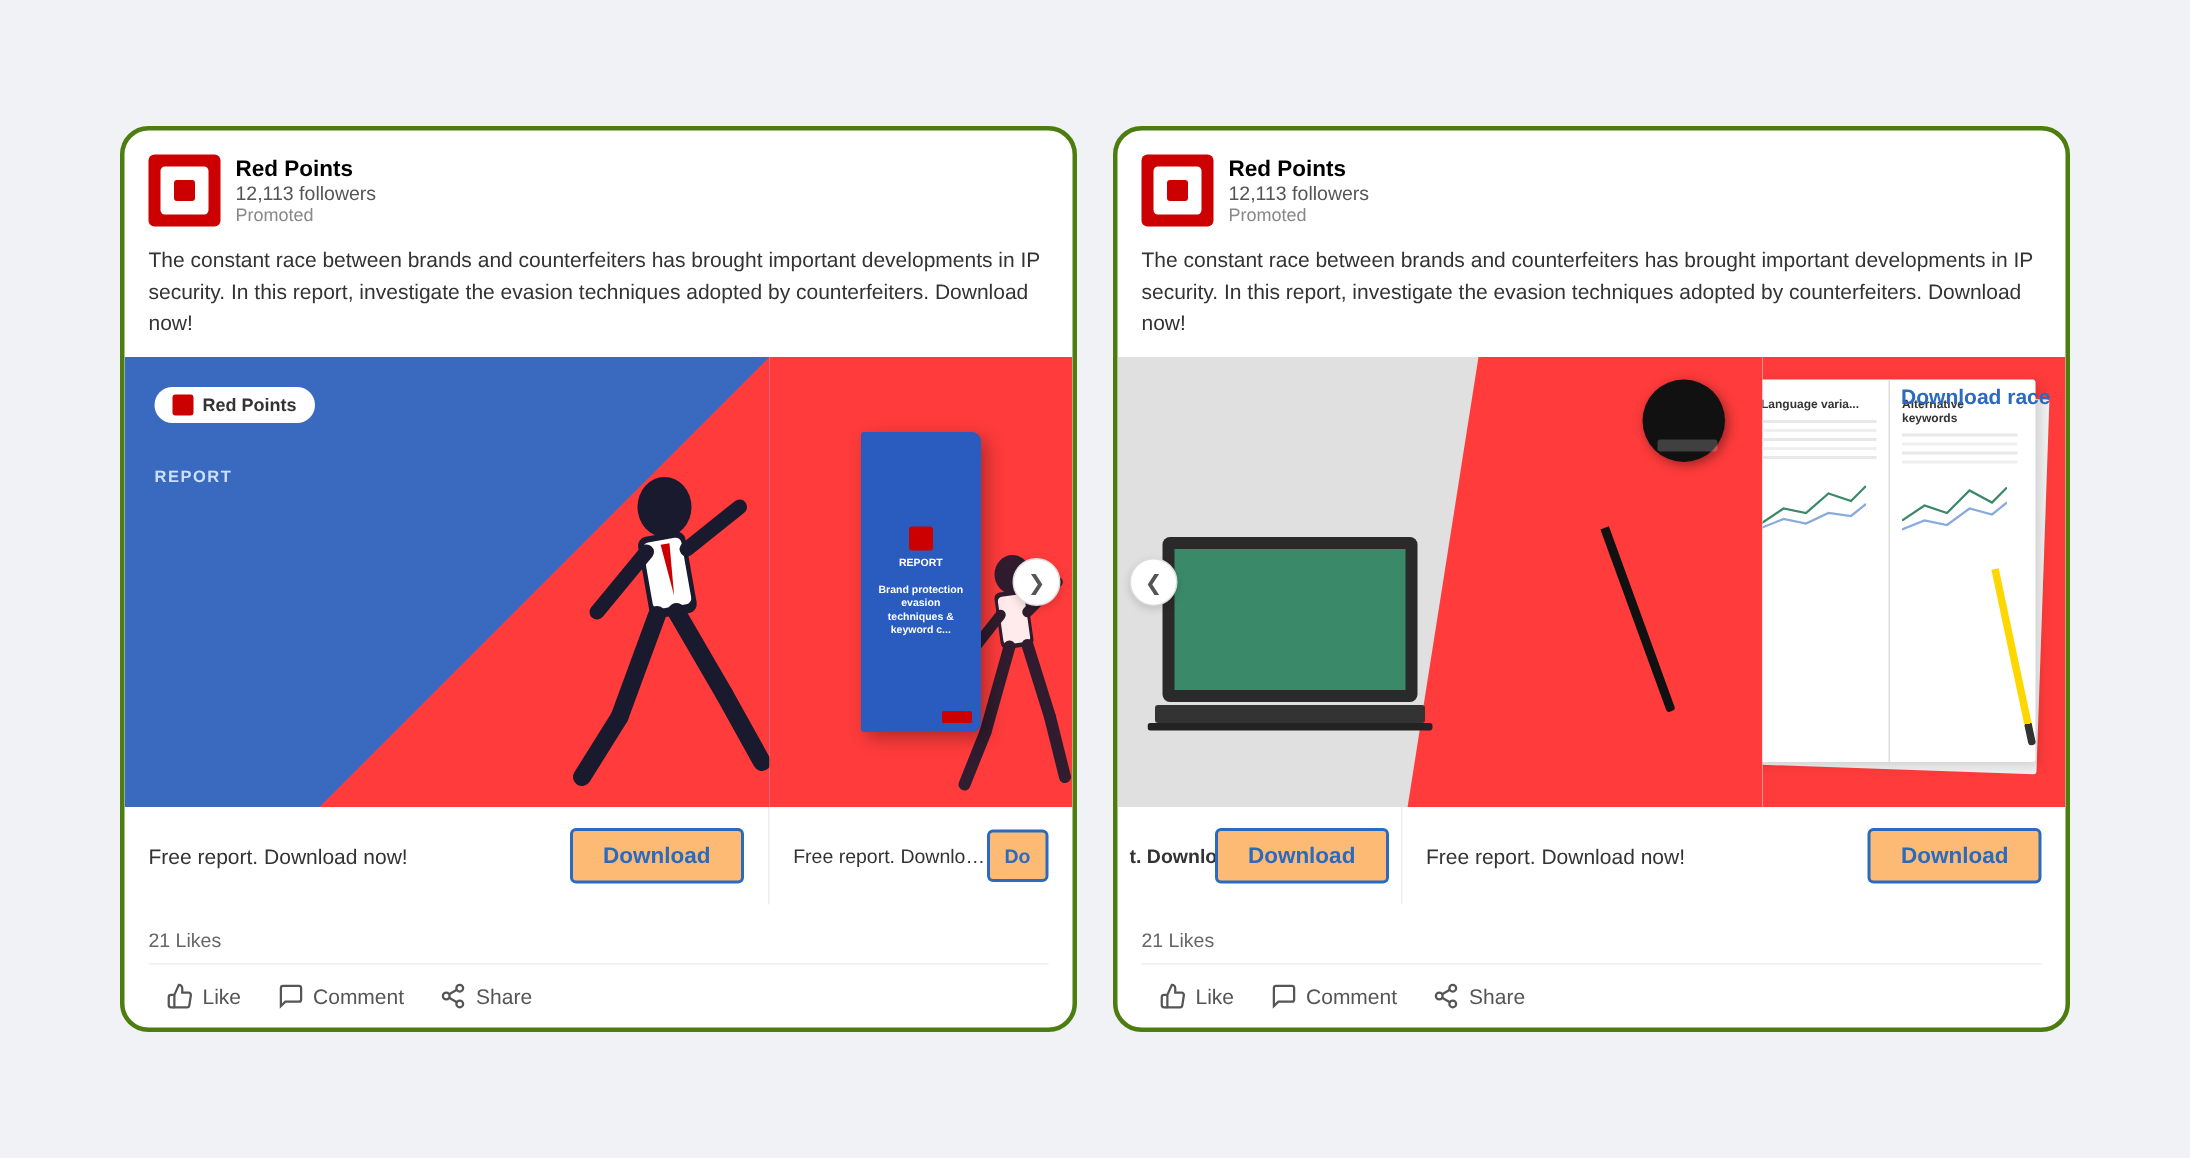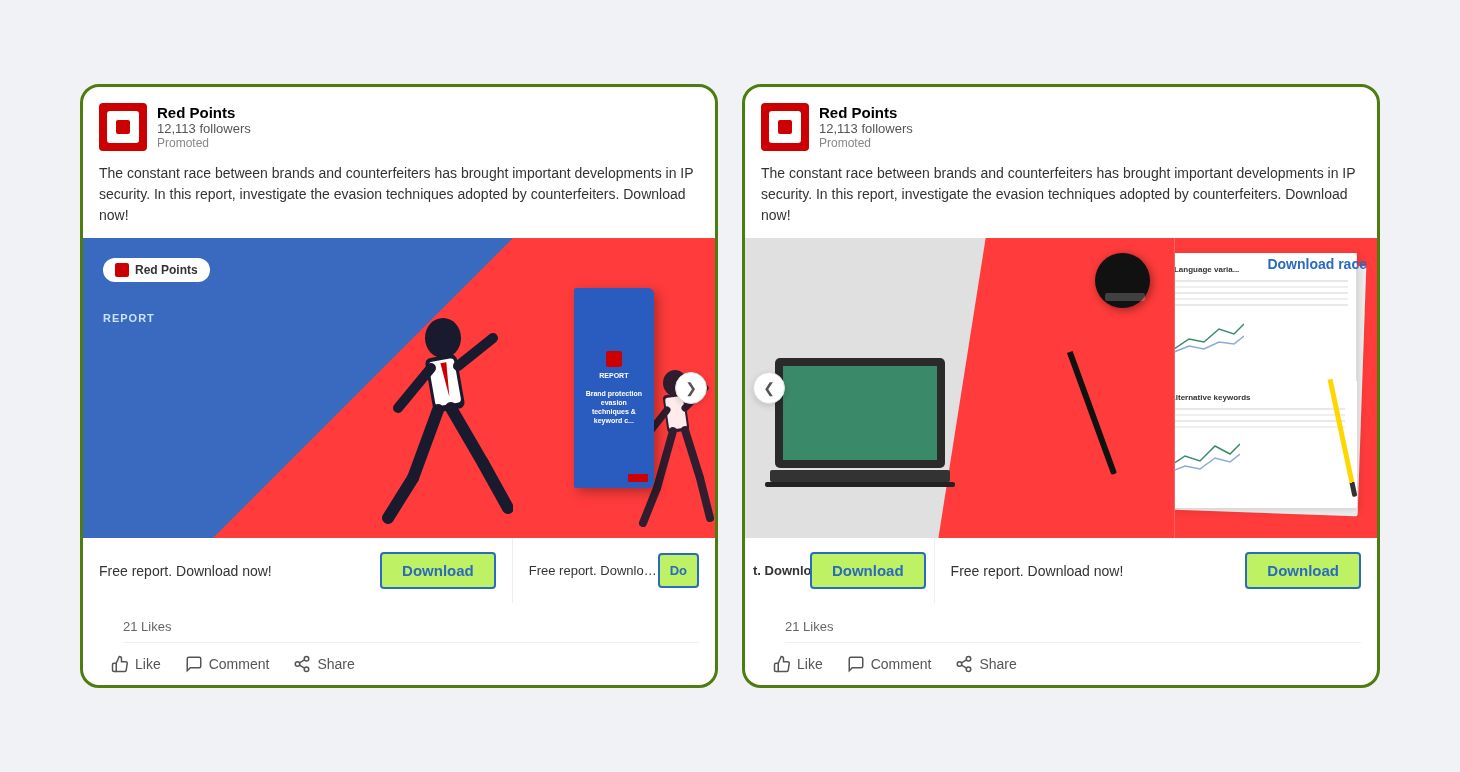--- a/index.html
+++ b/index.html
@@ -280,42 +280,41 @@
     }
 
     .cta-text {
       font-size: 14px;
       font-weight: 400;
       color: #333;
       flex: 1;
     }
 
     .cta-button {
-      background: #bef264;
+      background: #fdba74;
       border: 2px solid #2a6abf;
       border-radius: 4px;
       padding: 8px 20px;
       font-size: 15px;
       font-weight: 700;
       color: #2a6abf;
       cursor: pointer;
       flex-shrink: 0;
     }
 
     
     .social-section {
       padding: 8px 16px 0 16px;
     }
 
     .likes-row {
       font-size: 13px;
       color: #666;
       padding: 8px 0;
       border-bottom: 1px solid #eee;
-      margin-left: 24px;
     }
 
     .actions-row {
       display: flex;
       padding: 4px 0;
     }
 
     .action-btn {
       display: flex;
       align-items: center;
@@ -509,21 +508,21 @@
           </div>
         </div>
 
         <div class="carousel-slide slide-secondary">
           <div style="height:300px;background:#ff3b3b;position:relative;overflow:hidden;display:flex;align-items:center;justify-content:center;">
 
             <div style="position:absolute;top:10px;right:10px;width:210px;height:280px;">
 
               <div style="position:absolute;top:15px;left:15px;width:190px;height:250px;background:#f0f0f0;border-radius:2px;transform:rotate(2deg);"></div>
 
-              <div style="position:absolute;top:5px;left:5px;width:195px;height:255px;background:white;border-radius:2px;display:flex;box-shadow:2px 2px 8px rgba(0,0,0,0.15);flex-direction:column;">
+              <div style="position:absolute;top:5px;left:5px;width:195px;height:255px;background:white;border-radius:2px;display:flex;box-shadow:2px 2px 8px rgba(0,0,0,0.15);">
 
                 <div style="flex:1;padding:12px 8px 12px 12px;border-right:1px solid #ddd;">
                   <div style="font-size:8px;color:#333;font-weight:600;margin-bottom:6px;">Language varia...</div>
                   <div style="height:2px;background:#e8e8e8;margin-bottom:4px;"></div>
                   <div style="height:2px;background:#efefef;margin-bottom:4px;"></div>
                   <div style="height:2px;background:#e8e8e8;margin-bottom:4px;"></div>
                   <div style="height:2px;background:#efefef;margin-bottom:4px;"></div>
                   <div style="height:2px;background:#e8e8e8;margin-bottom:8px;"></div>
                   
                   <svg width="70" height="40" viewBox="0 0 70 40">

